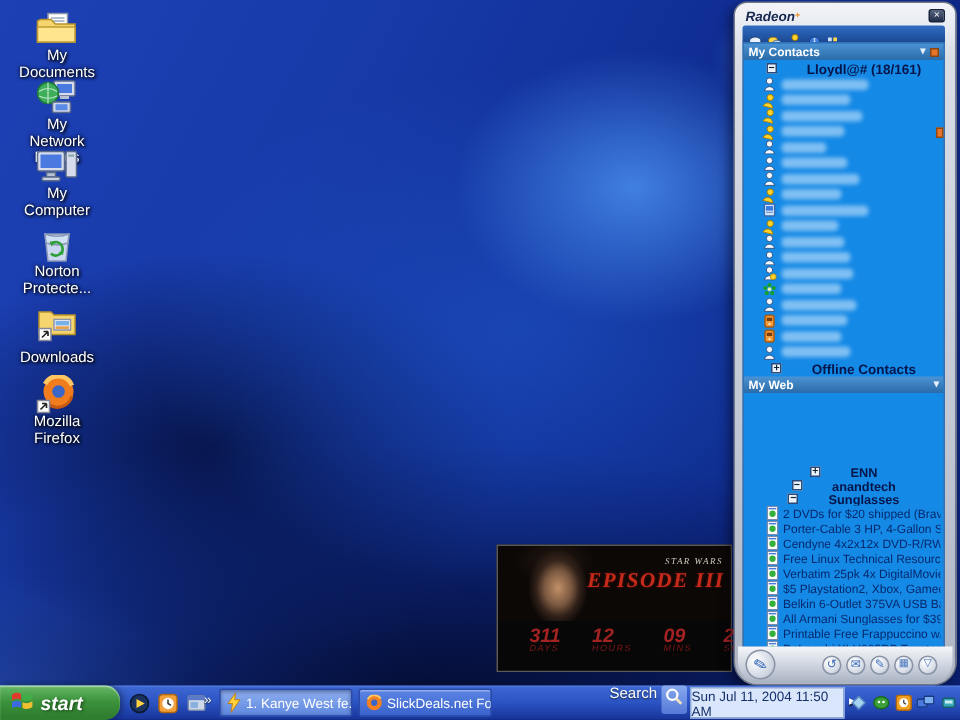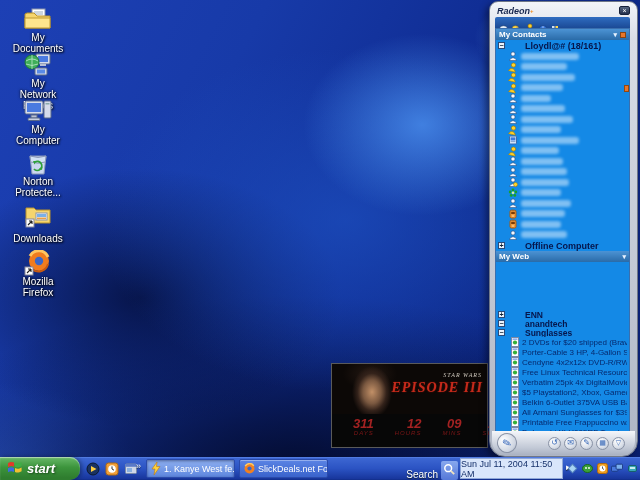--- a/index.html
+++ b/index.html
@@ -26,21 +26,21 @@
   .sw-photo{position:absolute;left:0;top:0;right:0;height:51px;
     background:
       radial-gradient(20px 26px at 40px 28px,#c29067,#7a5840 45%,#33221a 72%,rgba(10,6,4,0) 100%),
       radial-gradient(34px 20px at 38px 10px,#241812,#0c0806 80%),
       linear-gradient(90deg,#1a120c 0%,#140d08 55%,#2a0d08 80%,#300f08 100%);}
   .sw-brand{position:absolute;right:5px;top:8px;font-size:6px;letter-spacing:1px;color:#cfc8bd;
     font-family:"Liberation Serif",serif;}
   .sw-title{position:absolute;right:4px;top:16px;font-size:14px;font-weight:bold;color:#c52a1b;
     font-family:"Liberation Serif",serif;letter-spacing:1px;text-shadow:0 0 2px #601008;}
   .sw-count{position:absolute;left:0;right:0;bottom:0;height:33px;display:flex;background:#070707;}
-  .sw-unit{flex:1;text-align:right;padding-top:3px;margin-left:21px;}
+  .sw-unit{flex:1;text-align:left;padding-top:3px;margin-left:21px;}
   .sw-val{display:block;font-size:13px;font-weight:bold;color:#a32222;line-height:13px;}
   .sw-lab{display:block;font-size:6px;letter-spacing:1px;color:#7e1717;}
   
   .bl{position:absolute;left:489px;top:1px;width:149px;height:456px;
     background:linear-gradient(180deg,#f2f4f9 0%,#d9dde6 8%,#c2c8d4 60%,#aeb5c4 100%);
     border:1px solid #6f7787;border-radius:9px 9px 16px 16px;box-shadow:-3px 3px 7px rgba(0,0,10,.45);}
   .bl-title{position:absolute;left:4px;right:4px;top:2px;height:13px;display:flex;align-items:center;padding:0 3px;}
   .bl-title-text{font-size:9px;font-weight:bold;font-style:italic;color:#17264e;}
   .bl-title-mark{font-size:6px;color:#f08a1a;vertical-align:super;font-weight:bold;}
   .bl-close{margin-left:auto;width:11px;height:9px;border:1px solid #16213a;border-radius:2px;
@@ -49,21 +49,21 @@
     padding:0 4px;background:linear-gradient(#2f6cc0,#1b4a96);border-radius:2px 2px 0 0;}
   .tbi{display:inline-block;height:8px;}
   .bl-body{position:absolute;left:5px;right:7px;top:26px;bottom:24px;background:#1489e6;overflow:hidden;
     border:1px solid #3a6fae;}
   .bl-bar{height:11px;display:flex;align-items:center;padding:0 3px;gap:3px;
     background:linear-gradient(#4c93d4,#2a6ba8);color:#fff;font-size:8px;font-weight:bold;}
   .bl-bar .spacer{flex:1;}
   .bl-bar .caret{font-size:7px;line-height:7px;color:#e8f2ff;}
   .bl-bar .barbox{width:6px;height:6px;background:#e8762a;border:1px solid #8a4410;}
   .grp{height:11px;display:flex;align-items:center;gap:20px;padding:0 2px;
-    font-size:9px;font-weight:bold;color:#06154a;white-space:nowrap;overflow:hidden;}
+    font-size:9px;font-weight:bold;color:#06154a;white-space:nowrap;overflow:hidden;justify-content:center;}
   .box{display:inline-flex;width:7px;height:7px;background:#eaf2fc;border:1px solid #2a4a7a;
     font-size:7px;line-height:5px;align-items:center;justify-content:center;color:#123;flex:0 0 auto;}
   .crow{height:10.5px;display:flex;align-items:center;gap:3px;padding-left:12px;}
   .crow .cicon{display:inline-flex;width:10px;height:10px;flex:0 0 auto;}
   .blurname{height:7px;border-radius:3px;background:rgba(200,228,252,.6);filter:blur(1.4px);}
   .frow{height:10px;display:flex;align-items:center;gap:3px;padding-left:15px;padding-right:2px;
     font-size:8px;color:#062a6e;white-space:nowrap;overflow:hidden;}
   .frow .ficon{display:inline-flex;flex:0 0 auto;}
   .frow .ftext{overflow:hidden;text-overflow:clip;white-space:nowrap;}
   .scrollthumb{position:absolute;right:0;top:56px;width:5px;height:7px;background:#e8762a;border:1px solid #94480e;}
@@ -89,21 +89,21 @@
   .ql{position:absolute;left:86px;top:0;bottom:0;display:flex;align-items:center;gap:5px;}
   .qli{display:inline-flex;width:14px;height:14px;cursor:pointer;}
   .ql-more{color:#fff;font-size:9px;cursor:pointer;text-shadow:0 1px 1px #123;}
   .tasks{position:absolute;left:146px;top:2px;display:flex;gap:4px;}
   .taskbtn{width:89px;height:19px;border-radius:2px;display:flex;align-items:center;gap:3px;padding:0 4px;cursor:pointer;
     background:linear-gradient(#5b84e4,#3a63cc);border:1px solid #2a4aaa;
     box-shadow:inset 0 1px 0 rgba(255,255,255,.35);
     color:#fff;font-size:9px;white-space:nowrap;overflow:hidden;}
   .taskbtn.active{background:linear-gradient(#8fb0f0,#5d86de);box-shadow:inset 0 1px 3px rgba(10,20,60,.5);}
   .taskbtn .ti{display:inline-flex;flex:0 0 auto;}
-  .search{position:absolute;left:392px;top:0;bottom:0;width:66px;display:flex;align-items:flex-end;justify-content:flex-end;gap:3px;}
+  .search{position:absolute;left:392px;top:0;bottom:0;width:66px;display:flex;align-items:flex-start;justify-content:flex-end;gap:3px;}
   .search-label{color:#fff;font-size:10px;text-shadow:0 1px 1px #123;}
   .search-iconbox{width:17px;height:19px;background:linear-gradient(#88a8ee,#5578d8);border-radius:2px;
     display:flex;align-items:center;justify-content:center;cursor:pointer;}
   .clock{position:absolute;left:460px;top:1px;bottom:1px;width:103px;background:#d9e6fb;border:1px solid #8fa8d8;
     color:#15306a;font-size:9px;display:flex;align-items:center;justify-content:center;cursor:default;}
   .tray-chevron{position:absolute;left:566px;top:5px;color:#fff;font-size:9px;cursor:pointer;text-shadow:0 1px 1px #123;}
   .tray{position:absolute;right:2px;top:0;bottom:0;display:flex;align-items:center;gap:3px;}
   .trayi{display:inline-flex;width:12px;height:12px;align-items:center;justify-content:center;cursor:pointer;}
 </style>
 </head>
@@ -418,21 +418,21 @@
               <svg width="10" height="10" viewBox="0 0 10 10">
                 <circle cx="5" cy="3" r="2.1" fill="#f4f8ff" stroke="#2a4a7a" stroke-width="0.6"></circle>
                 <path d="M1.6 9.6 C2.6 5.8 7.4 5.8 8.4 9.6 Z" fill="#f4f8ff" stroke="#2a4a7a" stroke-width="0.6"></path>
               </svg>
             </span>
             <span class="blurname" style="width: 46px;"></span>
           </div>
         </div>
       <div class="grp">
         <span class="box">+</span>
-        <span>Offline Computer</span>
+        <span>Offline Contacts</span>
       </div>
       <div class="bl-bar">
         <span>My Web</span>
         <span class="spacer"></span>
         <span class="caret">▾</span>
       </div>
       <div>
 
       <div class="grp" style="height:9px;font-size:8.5px;margin-top:48px;">
             <span class="box">+</span>

